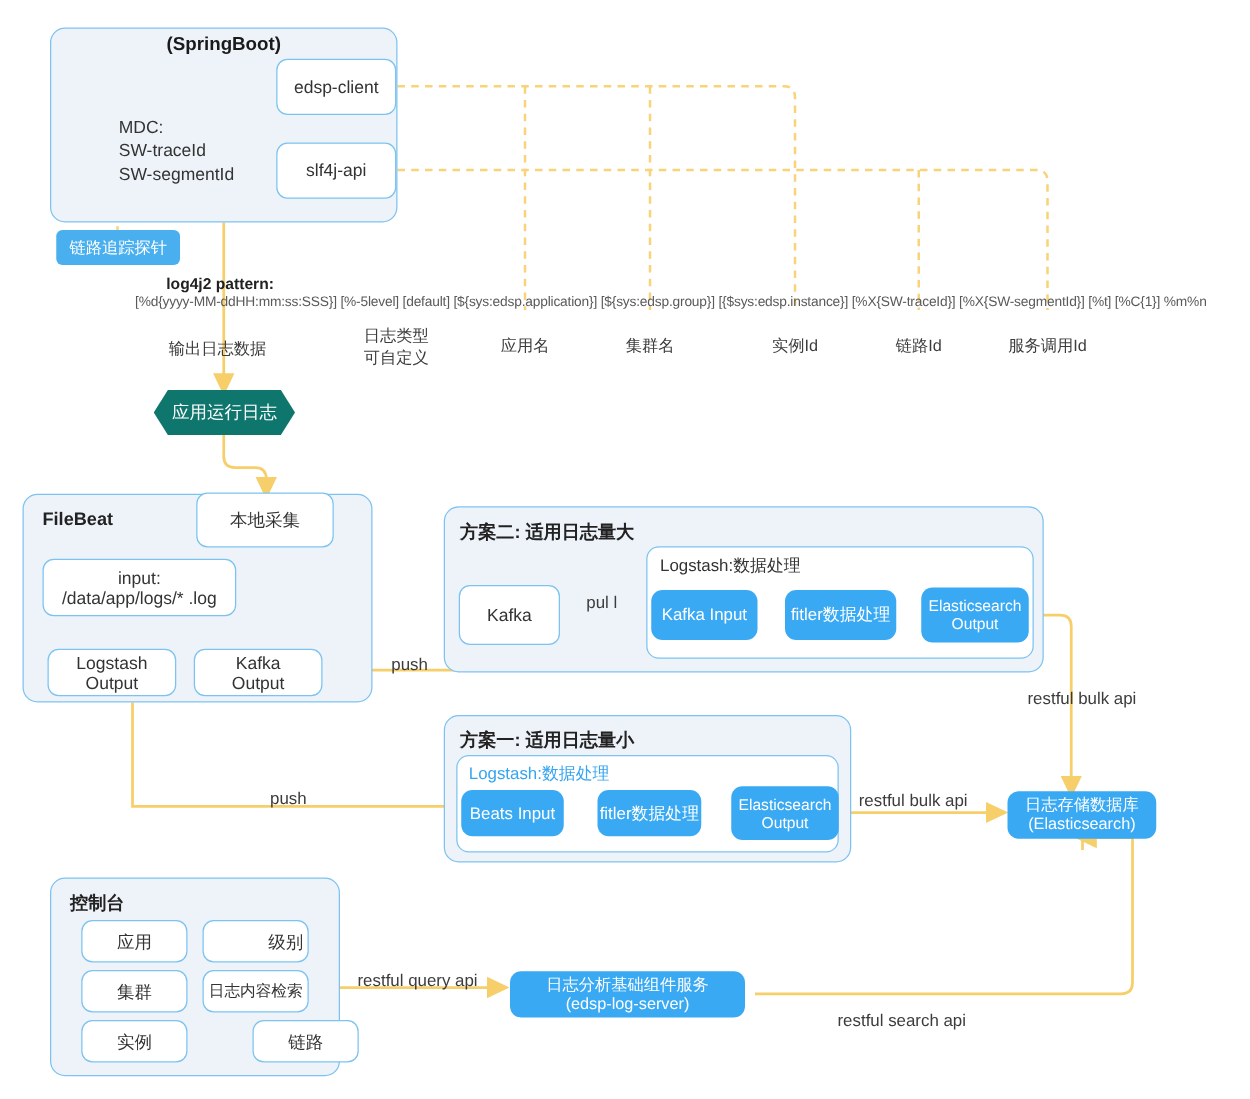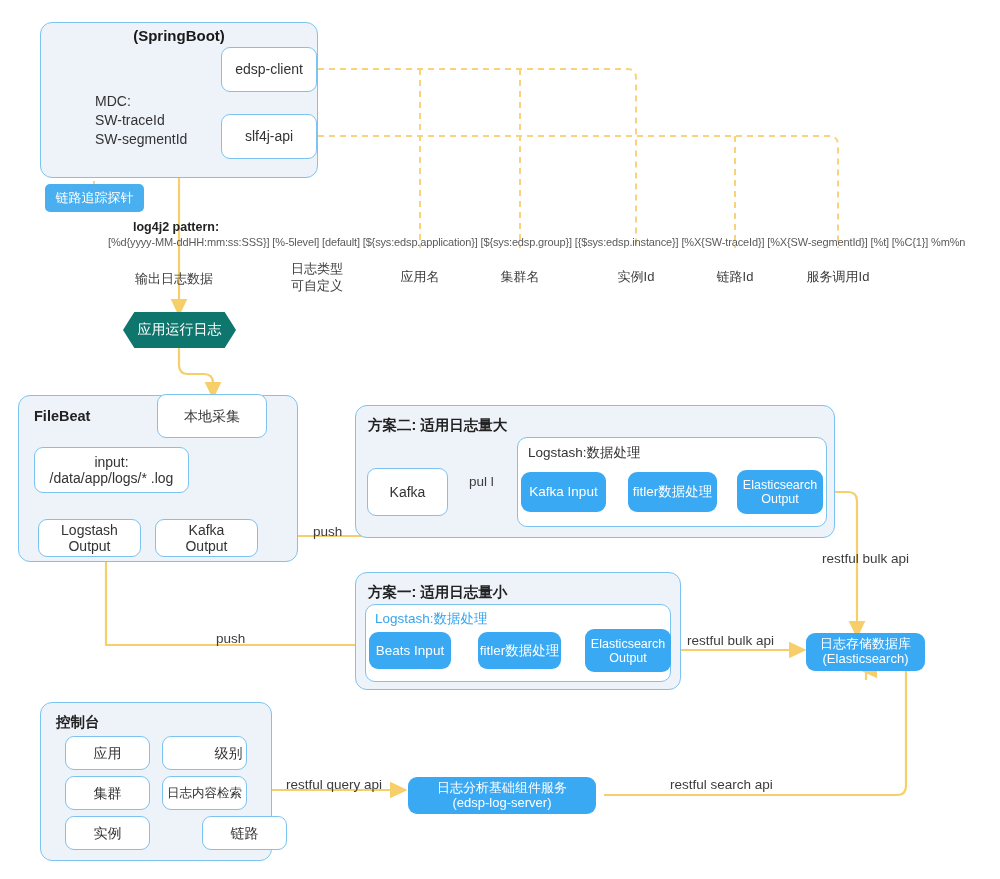--- a/index.html
+++ b/index.html
@@ -224,15 +224,15 @@
   <div class="bbox" style="left:806px;top:633px;width:119px;height:38px;flex-direction:column;font-size:13px;">
     <span>日志存储数据库</span>
     <span>(Elasticsearch)</span>
   </div>
 
   <div class="lbl" style="left:313px;top:524px;">push</div>
   <div class="lbl" style="left:216px;top:631px;">push</div>
   <div class="lbl" style="left:822px;top:551px;">restful bulk api</div>
   <div class="lbl" style="left:687px;top:633px;">restful bulk api</div>
   <div class="lbl" style="left:286px;top:777px;">restful query api</div>
-  <div class="lbl" style="left:670px;top:777px;">restful search api</div>
+  <div class="lbl" style="left:670px;top:809px;">restful search api</div>
 
 </div>
 
 </body></html>

